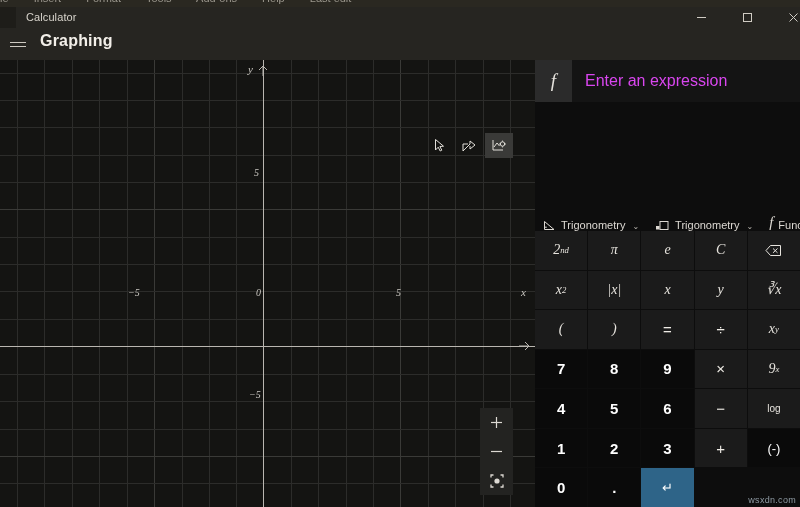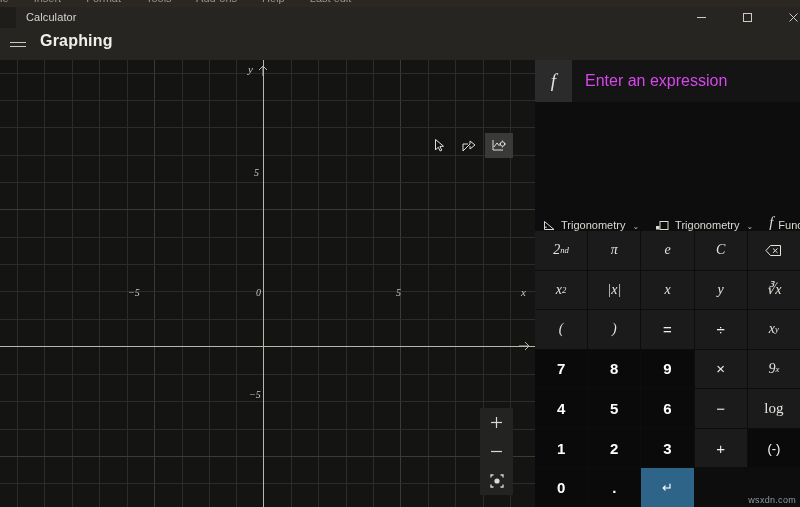--- a/index.html
+++ b/index.html
@@ -380,21 +380,21 @@
 
       <div class="key fn">
           <span>9</span>
           <sup>x</sup>
         </div>
       <div class="key num">4</div>
       <div class="key num">5</div>
       <div class="key num">6</div>
       <div class="key op">−</div>
 
-      <div class="key fn" style="font-style:normal;font-family:Liberation Serif, serif;font-size:15px;">log</div>
+      <div class="key fn" style="font-style:normal;font-family:Liberation Sans, sans-serif;font-size:10px;">log</div>
       <div class="key num">1</div>
       <div class="key num">2</div>
       <div class="key num">3</div>
       <div class="key op">+</div>
 
       <div class="key num" style="font-weight:400;font-size:13px;">(-)</div>
       <div class="key num">0</div>
       <div class="key num">.</div>
       <div class="key enter">↵</div>
 

